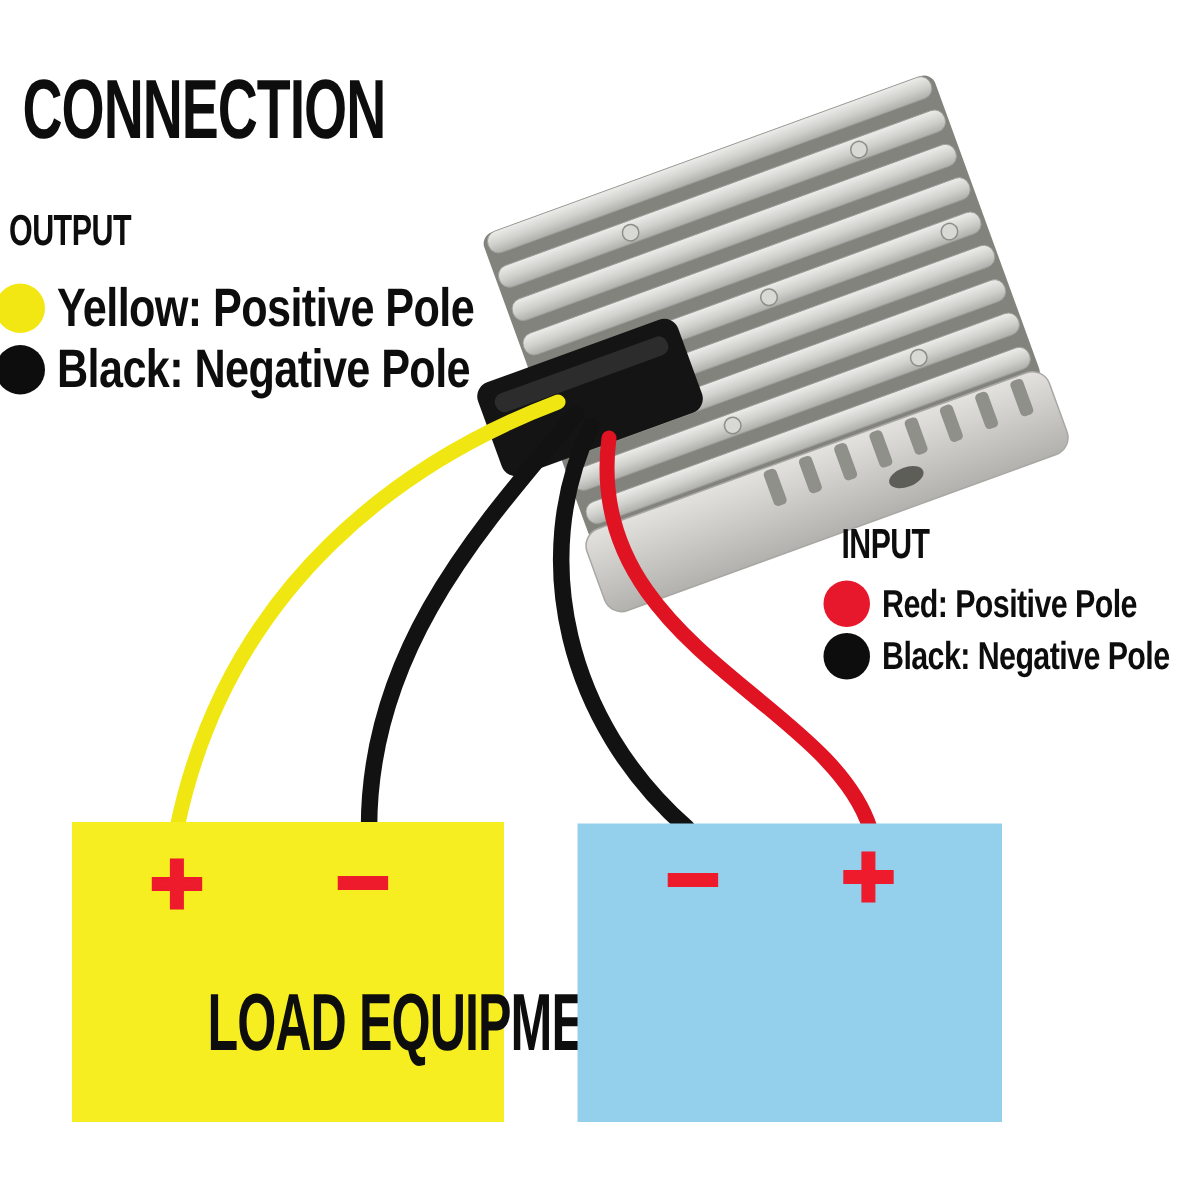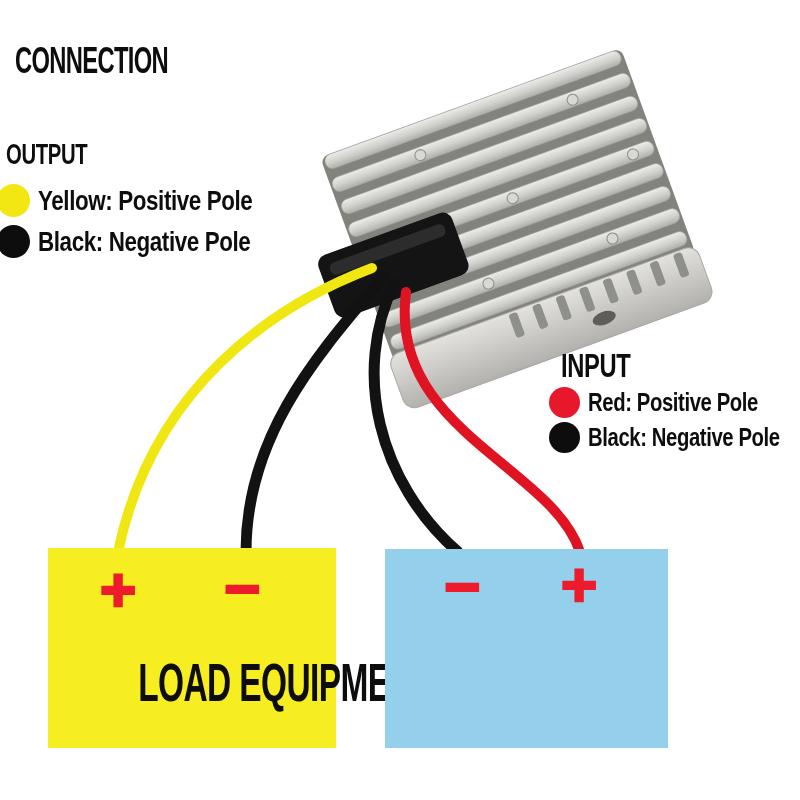--- a/index.html
+++ b/index.html
@@ -4,26 +4,26 @@
 <style>
   html,body{margin:0;padding:0;}
   body{
     width:800px;height:800px;background:#ffffff;position:relative;overflow:hidden;
     font-family:"Liberation Sans", sans-serif;color:#0d0d0d;
   }
   .abs{position:absolute;}
   .cond{display:inline-block;transform:scaleX(var(--sx,.72));transform-origin:0 50%;white-space:nowrap;}
   .cond-c{display:inline-block;transform:scaleX(var(--sx,.66));transform-origin:50% 50%;white-space:nowrap;}
 
-  .title{left:15px;top:40px;font-size:36px;font-weight:800;letter-spacing:-1px;z-index:3;}
+  .title{left:15px;top:40px;font-size:56px;font-weight:800;letter-spacing:-1px;z-index:3;}
   .sec-head{font-size:29px;font-weight:800;letter-spacing:-.5px;z-index:3;}
   .legend-row{position:absolute;display:flex;align-items:center;gap:8px;z-index:3;}
   .dot{width:33px;height:33px;border-radius:50%;flex:0 0 auto;}
   .dot-sm{width:31px;height:31px;}
-  .legend-text{font-size:28px;font-weight:800;letter-spacing:-.5px;}
+  .legend-text{font-size:36px;font-weight:800;letter-spacing:-.5px;}
   .legend-text-sm{font-size:26px;}
 
   .supply-box{position:absolute;z-index:2;}
   .box-label{position:absolute;left:0;right:0;text-align:center;font-size:54px;font-weight:800;letter-spacing:-1px;color:#0d0d0d;}
   .terminal{
     position:absolute;transform:translate(-50%,-50%);
     font-size:62px;font-weight:900;line-height:1;
     -webkit-text-stroke:2.5px currentColor;z-index:3;
   }
   svg.scene{position:absolute;left:0;top:0;z-index:1;}
@@ -108,21 +108,21 @@
 </div>
 <div class="legend-row" style="left:-3px;top:184px;">
   <span class="dot" style="background: rgb(242, 231, 19);"></span>
   <span class="legend-text"><span class="cond" style="--sx:.8">Yellow: Positive Pole</span></span>
 </div>
 <div class="legend-row" style="left:-3px;top:225px;">
   <span class="dot" style="background: rgb(13, 13, 13);"></span>
   <span class="legend-text"><span class="cond" style="--sx:.8">Black: Negative Pole</span></span>
 </div>
 
-<div class="abs sec-head" style="left:561px;top:347px;font-size:33px;">
+<div class="abs sec-head" style="left:561px;top:347px;font-size:28px;">
   <span class="cond" style="--sx:.72">INPUT</span>
 </div>
 <div class="legend-row" style="left:549px;top:387px;">
   <span class="dot dot-sm" style="background: rgb(232, 24, 44);"></span>
   <span class="legend-text legend-text-sm"><span class="cond" style="--sx:.78">Red: Positive Pole</span></span>
 </div>
 <div class="legend-row" style="left:549px;top:422px;">
   <span class="dot dot-sm" style="background: rgb(13, 13, 13);"></span>
   <span class="legend-text legend-text-sm"><span class="cond" style="--sx:.78">Black: Negative Pole</span></span>
 </div>

